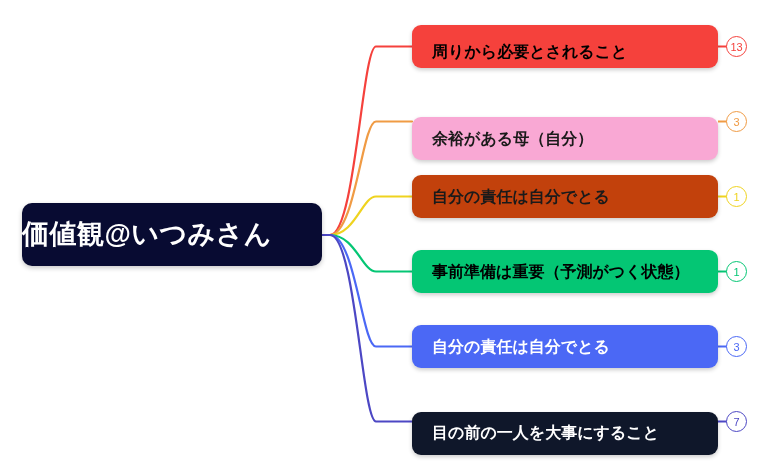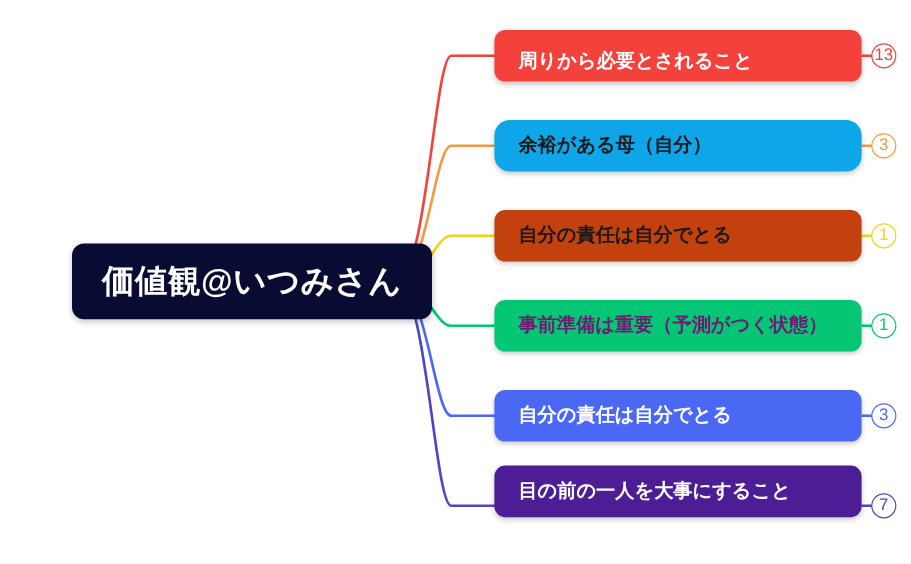--- a/index.html
+++ b/index.html
@@ -30,24 +30,23 @@
   .root-node {
     position: absolute;
     left: 22px;
     top: 203px;
     width: 300px;
     height: 63px;
     border-radius: 10px;
     background: #080B32;
     display: flex;
     align-items: center;
-    justify-content: center;
+    justify-content: flex-start;
     box-shadow: 0 2px 5px rgba(0,0,0,0.22);
     z-index: 3;
-    margin-left: 38px;
   }
   .root-label {
     color: #ffffff;
     font-size: 27px;
     font-weight: bold;
     letter-spacing: 0.5px;
     line-height: 1;
     white-space: nowrap;
   }
   .branch {
@@ -70,22 +69,23 @@
   }
   .badge {
     position: absolute;
     left: 726px;
     width: 21px;
     height: 21px;
     border-radius: 50%;
     border: 1.4px solid #888;
     background: #ffffff;
     display: flex;
+    align-items: center;
     justify-content: center;
-    font-size: 14px;
+    font-size: 11px;
     font-weight: normal;
     z-index: 4;
     box-sizing: border-box;
   }
 </style>
 </head>
 <body>
 
 <div id="canvas" style="background: rgb(255, 255, 255);">
 
@@ -102,54 +102,54 @@
       <line x1="718" y1="346.5" x2="727" y2="346.5" stroke="#4B68F5" stroke-width="2"></line>
       <path d="M 322 235 L 330 235 C 355.3 235, 362.2 421.5, 376 421.5 L 412 421.5" fill="none" stroke="#4C47C4" stroke-width="2.2" stroke-linecap="round"></path>
       <line x1="718" y1="421.5" x2="727" y2="421.5" stroke="#4C47C4" stroke-width="2"></line>
     </svg>
 
   <div class="root-node" style="background: rgb(8, 11, 50);">
     <span class="root-label" style="color: rgb(255, 255, 255);">価値観@いつみさん</span>
   </div>
 
   <div class="branch" style="top: 25px; background: rgb(245, 65, 60);">
-    <span class="branch-label" style="color: #ffffff; margin-top: 11px;">周りから必要とされること</span>
+    <span class="branch-label" style="color: #000000; margin-top: 11px;">周りから必要とされること</span>
   </div>
   <div class="badge" style="top: 36px; border-color: rgb(245, 65, 60); color: rgb(245, 65, 60);">
     <span>13</span>
   </div>
 
-  <div class="branch" style="top: 100px; background: #0ea5e9; border-radius: 13px;">
+  <div class="branch" style="top: 117px; background: #f9a8d4;">
     <span class="branch-label" style="color: rgb(26, 26, 26);">余裕がある母（自分）</span>
   </div>
   <div class="badge" style="top: 111px; border-color: rgb(240, 155, 68); color: rgb(240, 155, 68);">
     <span>3</span>
   </div>
 
   <div class="branch" style="top: 175px; background: #c2410c;">
     <span class="branch-label" style="color: rgb(26, 26, 26);">自分の責任は自分でとる</span>
   </div>
   <div class="badge" style="top: 186px; border-color: rgb(239, 211, 31); color: rgb(239, 211, 31);">
     <span>1</span>
   </div>
 
   <div class="branch" style="top: 250px; background: rgb(4, 198, 116);">
-    <span class="branch-label" style="color: #701a75;">事前準備は重要（予測がつく状態）</span>
+    <span class="branch-label" style="color: #000000;">事前準備は重要（予測がつく状態）</span>
   </div>
   <div class="badge" style="top: 261px; border-color: rgb(4, 198, 116); color: rgb(4, 198, 116);">
     <span>1</span>
   </div>
 
   <div class="branch" style="top: 325px; background: rgb(75, 104, 245);">
     <span class="branch-label" style="color: rgb(255, 255, 255);">自分の責任は自分でとる</span>
   </div>
   <div class="badge" style="top: 336px; border-color: rgb(75, 104, 245); color: rgb(75, 104, 245);">
     <span>3</span>
   </div>
 
-  <div class="branch" style="top: 388px; background: #4c1d95; font-family: Liberation Mono, monospace;">
+  <div class="branch" style="top: 412px; background: #0f172a; font-family: Liberation Mono, monospace;">
     <span class="branch-label" style="color: rgb(255, 255, 255);">目の前の一人を大事にすること</span>
   </div>
   <div class="badge" style="top: 411px; border-color: rgb(76, 71, 196); color: rgb(76, 71, 196);">
     <span>7</span>
   </div>
 
 </div>
 
 </body></html>

